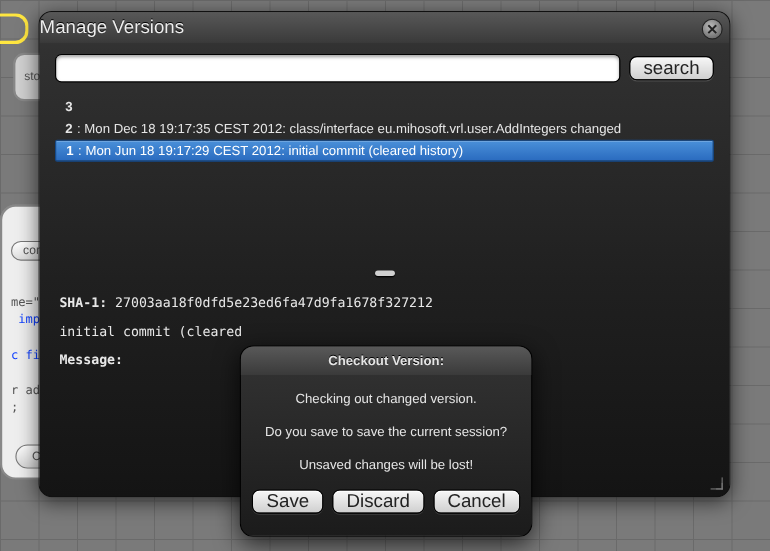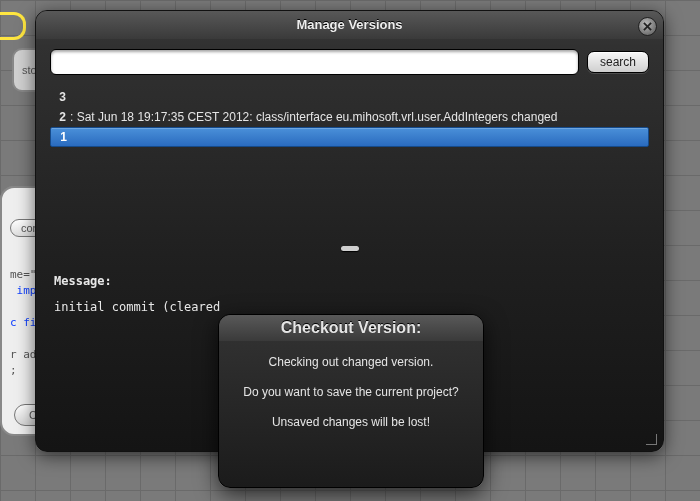--- a/index.html
+++ b/index.html
@@ -14,39 +14,39 @@
   .pill-btn{display:inline-block;border:1px solid #777;border-radius:11px;padding:2px 10px;font-size:11px;color:#555;background:linear-gradient(#fff,#ddd);}
   .bg-code{font-family:Menlo,monospace;font-size:11px;color:#555;white-space:pre;line-height:16px;margin-top:30px;}
   .kw-blue{color:#1040ff;}
   .bg-top-pill{position:absolute;left:40px;top:18px;width:55px;height:20px;border:1px solid #888;border-radius:11px;background:linear-gradient(#f5f5f5,#ccc);}
   .bg-top-close{position:absolute;left:90px;top:22px;width:13px;height:13px;border-radius:50%;border:1px solid #777;}
   .bg-top-panel{position:absolute;left:12px;top:48px;width:70px;height:40px;border:2px solid #888;border-radius:10px;background:#d0d0d0;font-size:11px;color:#555;}
   .bg-yel{position:absolute;left:-2px;top:12px;width:25px;height:22px;border:3px solid #ffe640;border-left:none;border-radius:0 12px 12px 0;}
   .compile-outer{position:absolute;left:14px;top:404px;}
   
   .win{position:absolute;left:35px;top:10px;width:627px;height:440px;border:1px solid #111;border-radius:12px;overflow:hidden;background:linear-gradient(180deg,#3a3a3a 0%,#313131 8%,#202020 55%,#141414 100%);box-shadow:0 4px 18px rgba(0,0,0,0.6);color:#ddd;}
-  .win-title{position:relative;height:28px;background:linear-gradient(#585858,#3a3a3a);text-align:center;font-size:13px;font-weight:bold;color:#eee;line-height:28px;text-shadow:0 -1px 0 #000;}
+  .win-title{position:relative;height:28px;background:linear-gradient(#585858,#3a3a3a);text-align:left;font-size:17px;font-weight:normal;color:#eee;line-height:28px;text-shadow:0 -1px 0 #000;}
   .win-close{position:absolute;right:6px;top:6px;width:17px;height:17px;border-radius:50%;background:radial-gradient(circle at 40% 35%,#bbb,#555);border:1px solid #222;display:flex;align-items:center;justify-content:center;}
   .win-close svg{width:9px;height:9px;stroke:#222;stroke-width:2;}
   .search-row{display:flex;align-items:center;gap:8px;padding:10px 14px 8px 14px;}
   .search-input{flex:1;height:22px;border-radius:6px;border:1px solid #000;background:linear-gradient(#fff,#fff);box-shadow:inset 0 2px 3px rgba(0,0,0,0.35);}
-  .btn{height:22px;border-radius:7px;border:1px solid #000;background:linear-gradient(#f7f7f7,#cfcfcf);color:#222;font-size:12px;padding:0 12px;cursor:pointer;box-shadow:0 1px 0 rgba(255,255,255,0.15),inset 0 1px 0 #fff;}
+  .btn{height:22px;border-radius:7px;border:1px solid #000;background:linear-gradient(#f7f7f7,#cfcfcf);color:#222;font-size:17px;padding:0 12px;cursor:pointer;box-shadow:0 1px 0 rgba(255,255,255,0.15),inset 0 1px 0 #fff;}
   .ver-list{padding:4px 14px;font-size:12px;line-height:20px;color:#e5e5e5;}
   .ver-row{display:flex;white-space:nowrap;height:20px;align-items:center;border-radius:2px;}
   .ver-num{width:16px;text-align:right;font-weight:bold;margin-right:4px;flex:0 0 auto;}
   .ver-row.sel{background:linear-gradient(#4a90d9,#2a6bbf);border:1px solid #154a8a;color:#fff;height:18px;box-shadow:inset 0 1px 0 rgba(255,255,255,0.2);}
   .splitter{margin:95px auto 10px auto;width:18px;height:5px;border-radius:3px;background:#cfcfcf;box-shadow:0 1px 1px #000;}
   .details{padding:4px 18px;font-family:Menlo,Consolas,monospace;font-size:12px;color:#e8e8e8;line-height:20px;}
   .resize{position:absolute;right:6px;bottom:6px;width:14px;height:14px;}
   .resize::before,.resize::after{content:"";position:absolute;right:0;bottom:0;border-right:1px solid #777;border-bottom:1px solid #777;}
   .resize::before{width:10px;height:10px;}
   .resize::after{width:5px;height:5px;}
   
   .dlg{position:absolute;left:218px;top:314px;width:264px;height:172px;border:1px solid #000;border-radius:12px;background:linear-gradient(180deg,#474747 0%,#303030 15%,#1b1b1b 100%);box-shadow:0 6px 22px rgba(0,0,0,0.7);color:#e5e5e5;text-align:center;}
-  .dlg-title{height:26px;background:linear-gradient(#595959,#3a3a3a);border-radius:12px 12px 0 0;font-size:16px;font-weight:bold;line-height:26px;text-shadow:0 -1px 0 #000;}
+  .dlg-title{height:26px;background:linear-gradient(#595959,#3a3a3a);border-radius:12px 12px 0 0;font-size:12px;font-weight:bold;line-height:26px;text-shadow:0 -1px 0 #000;}
   .dlg-body{font-size:12px;line-height:30px;padding-top:6px;}
   .dlg-bold{font-weight:normal;}
   .dlg-btns{display:flex;justify-content:center;gap:8px;margin-top:8px;}
   .dlg-btns .btn{min-width:58px;}
 </style>
 </head>
 <body>
 
 <div class="bg-grid"></div>
 <div class="bg-yel"></div>
@@ -85,34 +85,41 @@
   <div class="search-row">
     <input class="search-input" style="">
     <button class="btn">search</button>
   </div>
   <div class="ver-list">
     <div class="ver-row">
       <span class="ver-num">3</span>
     </div>
     <div class="ver-row">
       <span class="ver-num">2</span>
-      <span> : Sat Jun 18 19:17:35 CEST 2012: class/interface eu.mihosoft.vrl.user.AddIntegers changed</span>
+      <span> : Mon Dec 18 19:17:35 CEST 2012: class/interface eu.mihosoft.vrl.user.AddIntegers changed</span>
     </div>
     <div class="ver-row sel">
       <span class="ver-num">1</span>
+      <span> : Mon Jun 18 19:17:29 CEST 2012: initial commit (cleared history)</span>
     </div>
   </div>
   <div class="splitter"></div>
   <div class="details">
+    <div><b>SHA-1:</b>&nbsp;<span>27003aa18f0dfd5e23ed6fa47d9fa1678f327212</span></div>
+    <div style="margin-top:6px">initial commit (cleared</div>
     <div style="margin-top:6px"><b>Message:</b></div>
-    <div style="margin-top:6px">initial commit (cleared</div>
   </div>
   <div class="resize"></div>
 </div>
 
 <div class="dlg">
   <div class="dlg-title">Checkout Version:</div>
   <div class="dlg-body">
     <div>Checking out changed version.</div>
-    <div>Do you want to save the current project?</div>
+    <div>Do you save to save the current session?</div>
     <div class="dlg-bold">Unsaved changes will be lost!</div>
+    <div class="dlg-btns">
+      <button class="btn">Save</button>
+      <button class="btn">Discard</button>
+      <button class="btn">Cancel</button>
+    </div>
   </div>
 </div>
 
 </body></html>

